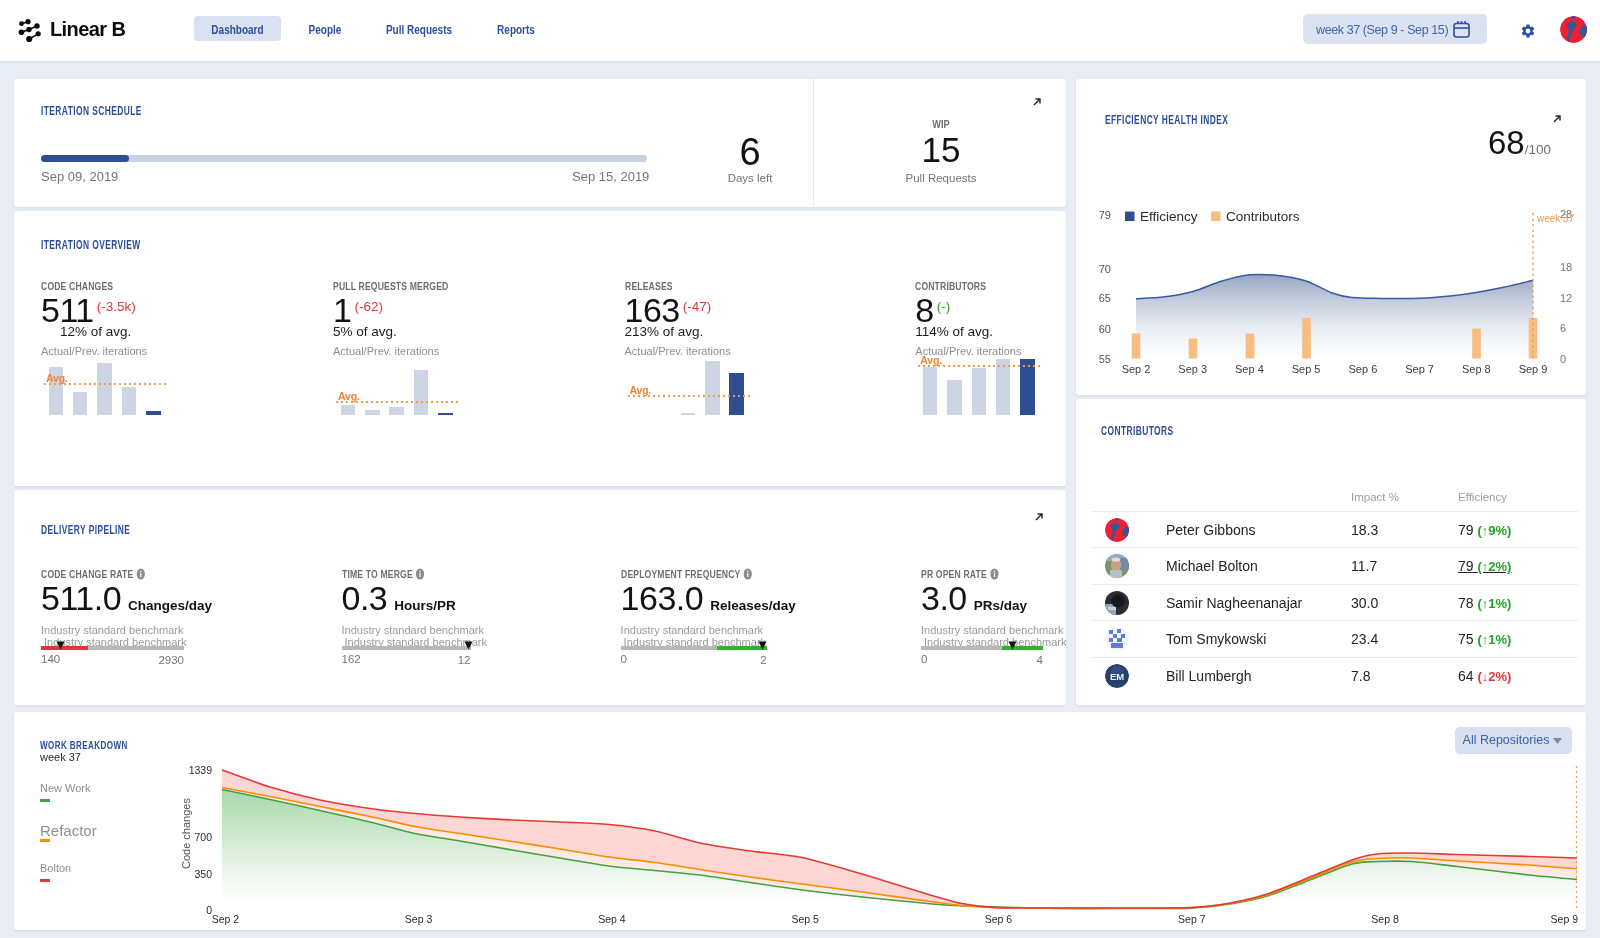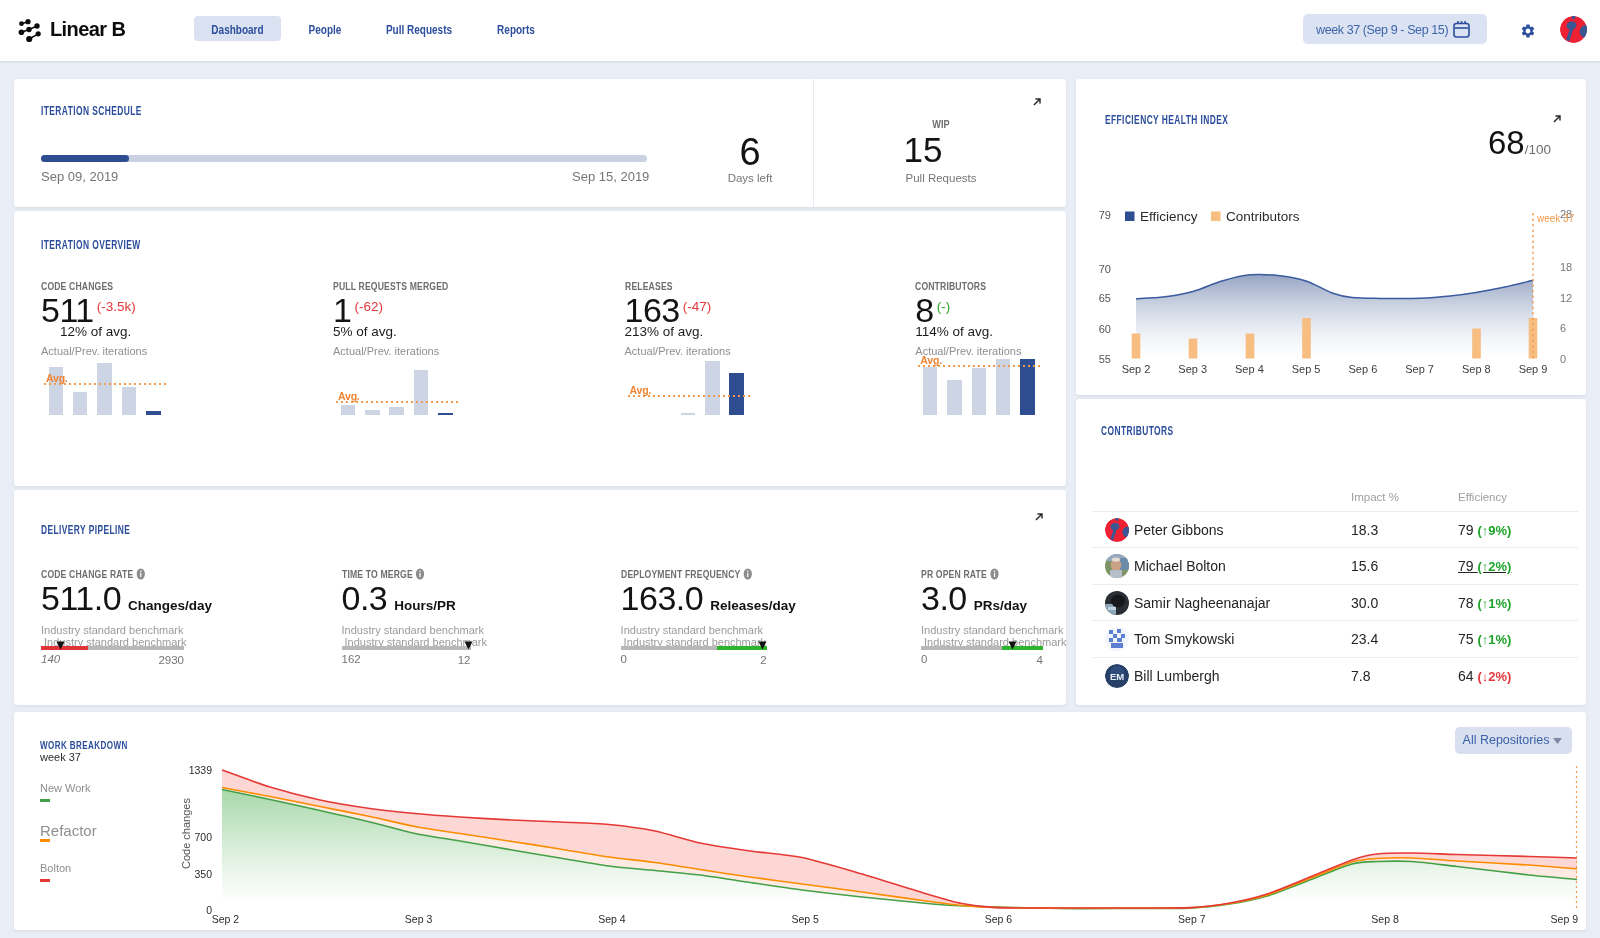--- a/index.html
+++ b/index.html
@@ -15,21 +15,21 @@
 .ofavg{position:absolute;font-size:13.5px;color:#1c1c1c;}
 .actprev{position:absolute;font-size:11px;color:#8f8f8f;}
 .bar{position:absolute;background:#cdd5e5;}
 .dbar{position:absolute;background:#2f4e92;}
 .avgline{position:absolute;height:1.6px;background:repeating-linear-gradient(90deg,#f2994a 0 2.2px,rgba(0,0,0,0) 2.2px 5px);}
 .avglab{position:absolute;font-size:10.5px;color:#ef8432;font-weight:bold;letter-spacing:-.2px;}
 .navitem{position:absolute;font-size:12.5px;font-weight:bold;color:#2d4f9e;top:23px;letter-spacing:0;text-align:center;white-space:nowrap;transform:scaleX(.80);transform-origin:center top;}
 .benchtxt{position:absolute;font-size:11px;color:#9b9b9b;}
 .minmax{position:absolute;font-size:11.5px;color:#757575;}
 .rowline{position:absolute;height:1px;background:#ececec;left:1092px;width:486px;}
-.cname{position:absolute;font-size:14px;color:#242424;}
+.cname{position:absolute;font-size:14px;color:#242424;margin-left:32px;}
 .cnum{position:absolute;font-size:14px;color:#242424;}
 .grn{color:#1fa32b;font-weight:bold;font-size:13px;}
 .red{color:#e2383b;font-weight:bold;font-size:13px;}
 </style>
 </head>
 <body>
 
 <div class="abs" style="left:0;top:0;width:1600px;height:61px;background:#fff;box-shadow:0 1px 2px rgba(0,0,0,.09);"></div>
 <svg class="abs" style="left:17px;top:17px;" width="26" height="26" viewBox="0 0 26 26">
   <g stroke="#0c0c0c" stroke-width="1.5">
@@ -86,21 +86,21 @@
 <div class="card" style="left:14px;top:79px;width:1052px;height:128px;"></div>
 <div class="ctitle" style="left:41px;top:104px;">ITERATION SCHEDULE</div>
 <div class="abs" style="left:41px;top:155px;width:606px;height:7px;border-radius:4px;background:#c9d1e3;"></div>
 <div class="abs" style="left:41px;top:155px;width:88px;height:7px;border-radius:4px;background:#2f4e92;"></div>
 <div class="abs gray11" style="left:41px;top:169px;font-size:13px;">Sep 09, 2019</div>
 <div class="abs gray11" style="left:572px;top:169px;font-size:13px;">Sep 15, 2019</div>
 <div class="abs" style="left:700px;top:131px;width:100px;text-align:center;font-size:38px;color:#131313;">6</div>
 <div class="abs gray11" style="left:700px;top:172px;width:100px;text-align:center;">Days left</div>
 <div class="abs" style="left:813px;top:79px;width:1px;height:128px;background:#e7eaf1;"></div>
 <div class="abs" style="left:891px;top:117.5px;width:100px;text-align:center;font-size:11.5px;font-weight:bold;color:#6e6e6e;transform:scaleX(.8);">WIP</div>
-<div class="abs" style="left:873px;top:130px;width:100px;text-align:center;font-size:35px;color:#131313;">15</div>
+<div class="abs" style="left:891px;top:130px;width:100px;text-align:center;font-size:35px;color:#131313;">15</div>
 <div class="abs gray11" style="left:891px;top:172px;width:100px;text-align:center;">Pull Requests</div>
 <svg class="abs" style="left:1032px;top:96.5px;" width="10" height="10" viewBox="0 0 13 13">
     <path d="M2.5 10.5 L10 3 M4.5 2.6 L10.4 2.6 L10.4 8.5" stroke="#2a2a2a" stroke-width="1.9" fill="none"></path>
   </svg>
 
 <div class="card" style="left:14px;top:211px;width:1052px;height:275px;"></div>
 <div class="ctitle" style="left:41px;top:238px;">ITERATION OVERVIEW</div>
 <div class="glabel" style="left:41px;top:280px;">CODE CHANGES</div>
 <div class="bignum" style="left:41px;top:291px;">511<span class="paren" style="color:#e2383b;position:relative;top:-11px;left:3px;">(-3.5k)</span></div>
 <div class="ofavg" style="left:41px;top:324px;margin-left:19px;">12% of avg.</div>
@@ -155,21 +155,21 @@
       <rect x="5.2" y="2.6" width="1.6" height="1.6" fill="#fff"></rect>
     </svg></div>
 <div class="bignum" style="left:41px;top:579px;text-align:right;">511.0<span style="font-size:13.5px;font-weight:bold;color:#111;letter-spacing:0;margin-left:7px;">Changes/day</span></div>
 <div class="benchtxt" style="left:41px;top:624px;">Industry standard benchmark</div>
 <div class="benchtxt" style="left:44px;top:636px;">Industry standard benchmark</div>
 <div class="abs" style="left:41.0px;top:646px;width:47.0px;height:3.5px;background:#e2333a;"></div>
 <div class="abs" style="left:88.0px;top:646px;width:96.0px;height:3.5px;background:#b8b8b8;"></div>
 <svg class="abs" style="left:55.5px;top:641px;" width="9" height="9" viewBox="0 0 9 9">
     <path d="M0.5 0.5 L8.5 0.5 L4.5 8.5 Z" fill="#111"></path>
   </svg>
-<div class="minmax" style="left:41px;top:652.5px;font-style:italic;">140</div>
+<div class="minmax" style="left:41px;top:652.5px;">140</div>
 <div class="minmax" style="left:41px;top:654px;width:143px;text-align:right;">2930</div>
 <div class="glabel" style="left:341.5px;top:568px;">TIME TO MERGE<svg style="display:inline-block;vertical-align:-2px;margin-left:4px;" width="12" height="12" viewBox="0 0 12 12">
       <circle cx="6" cy="6" r="5.5" fill="#8c8c8c"></circle>
       <rect x="5.2" y="5" width="1.6" height="4" fill="#fff"></rect>
       <rect x="5.2" y="2.6" width="1.6" height="1.6" fill="#fff"></rect>
     </svg></div>
 <div class="bignum" style="left:341.5px;top:579px;">0.3<span style="font-size:13.5px;font-weight:bold;color:#111;letter-spacing:0;margin-left:7px;">Hours/PR</span></div>
 <div class="benchtxt" style="left:341.5px;top:624px;">Industry standard benchmark</div>
 <div class="benchtxt" style="left:344.5px;top:636px;">Industry standard benchmark</div>
 <div class="abs" style="left:341.5px;top:646px;width:129.0px;height:3.5px;background:#b8b8b8;"></div>
@@ -293,21 +293,21 @@
     <g clip-path="url(#cpg)">
       <rect x="0" y="0" width="24" height="24" fill="#7d9464"></rect>
       <rect x="0" y="0" width="24" height="7" fill="#96a9c0"></rect>
       <rect x="14" y="4" width="10" height="12" fill="#6b8ba8"></rect>
       <ellipse cx="11" cy="11" rx="5.2" ry="6.2" fill="#caa186"></ellipse>
       <ellipse cx="11" cy="5.6" rx="4.2" ry="2.2" fill="#e3dbd3"></ellipse>
       <rect x="5" y="16" width="12" height="8" fill="#b4bfc9"></rect>
     </g>
   </svg>
 <div class="cname" style="left:1134px;top:558.0px;">Michael Bolton</div>
-<div class="cnum" style="left:1351px;top:558.0px;">15.6</div>
+<div class="cnum" style="left:1351px;top:558.0px;">11.7</div>
 <div class="cnum" style="left:1458px;top:558.0px;text-decoration:underline;">79 <span class="grn">(↑2%)</span></div>
 <svg class="abs" style="left:1105px;top:590.5px;" width="24" height="24" viewBox="0 0 24 24">
     <defs>
       <clipPath id="cpg">
         <circle cx="12" cy="12" r="12"></circle>
       </clipPath>
     </defs>
     <g clip-path="url(#cpg)">
       <rect x="0" y="0" width="24" height="24" fill="#2a2d33"></rect>
       <rect x="0" y="13" width="11" height="11" fill="#8fa6b8"></rect>

